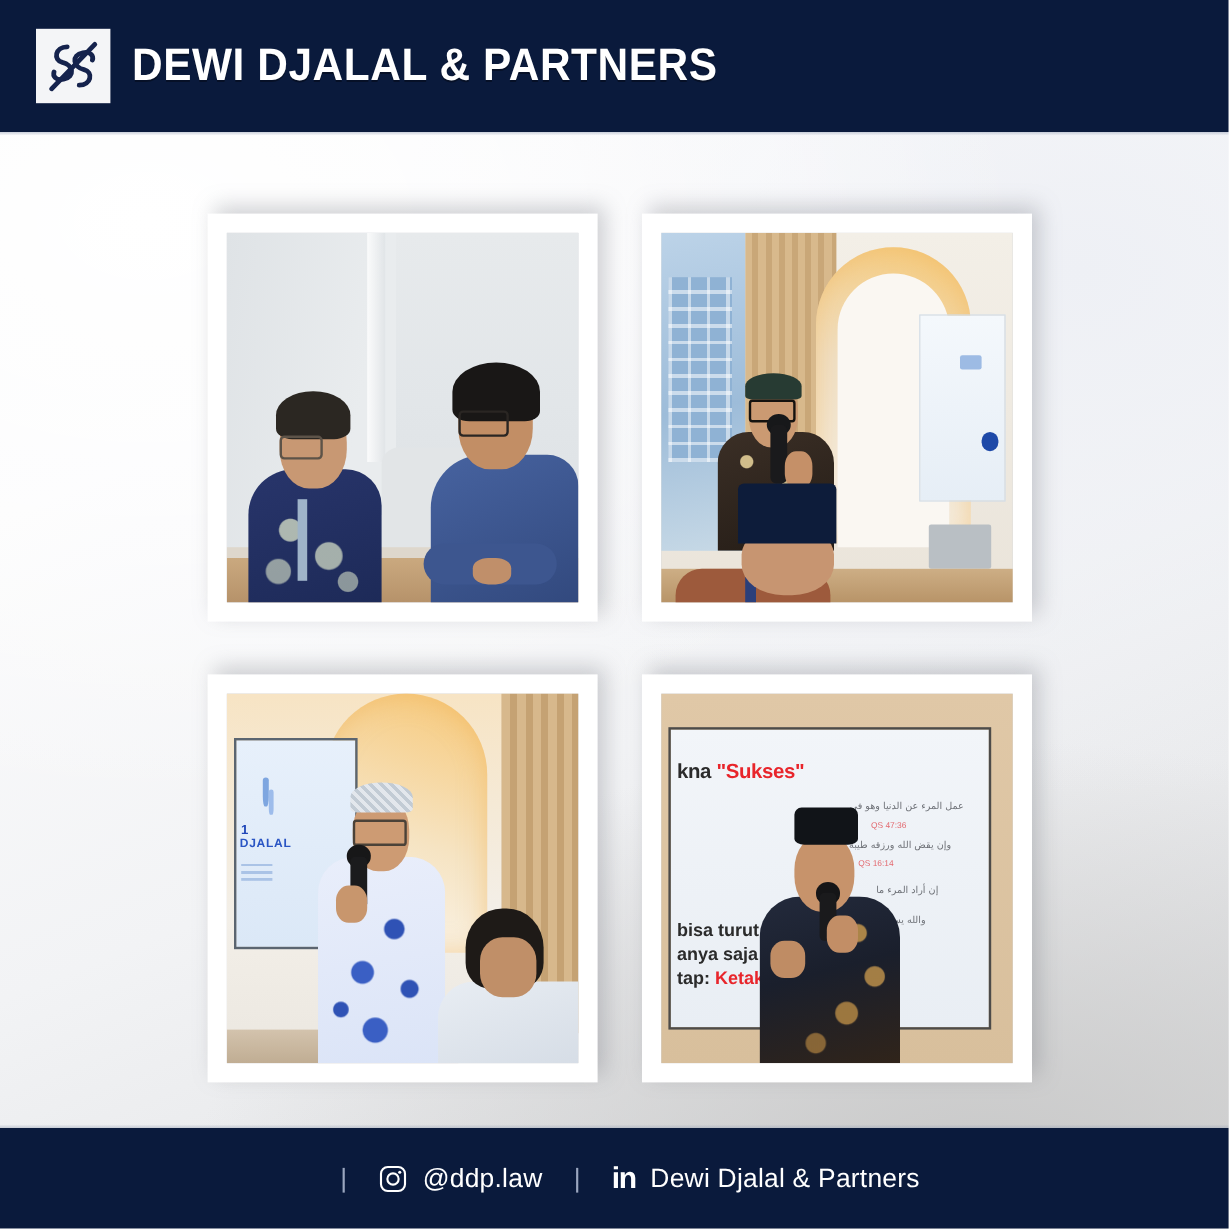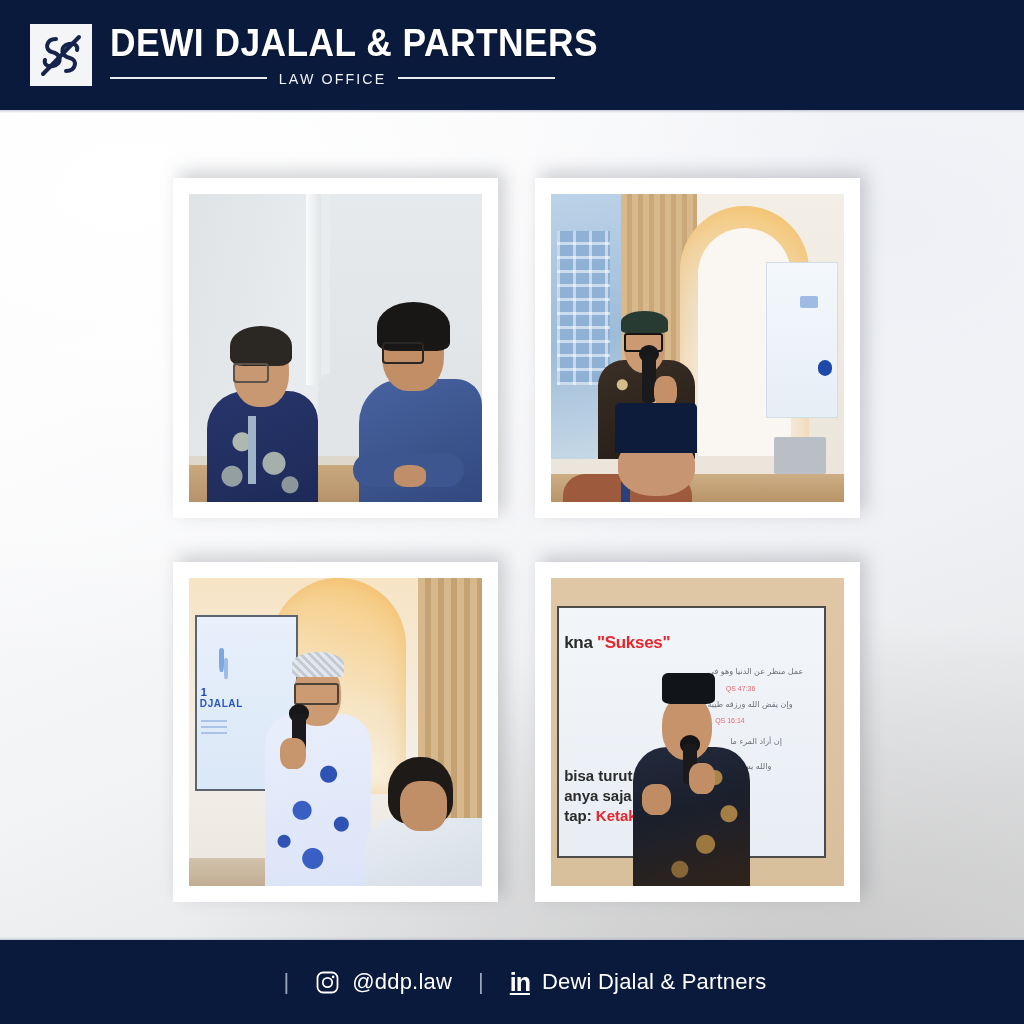--- a/index.html
+++ b/index.html
@@ -280,45 +280,40 @@
     background:#0a1a3c;display:flex;align-items:center;justify-content:center;
     gap:0;z-index:6;
   }
   .footer:before{
     content:"";position:absolute;left:0;top:-3px;width:100%;height:3px;
     background:linear-gradient(to top, rgba(150,160,180,.45), rgba(150,160,180,0));
   }
   .f-item{display:flex;align-items:center;gap:12px;color:#ffffff;
     font-size:22px;letter-spacing:.2px;white-space:nowrap;}
   .f-sep{color:#9aa6bf;font-size:22px;margin:0 26px;font-weight:300;}
-  .f-icon{display:flex;align-items:center;justify-content:center;flex:0 0 auto;text-decoration:underline;}
+  .f-icon{display:flex;align-items:center;justify-content:center;flex:0 0 auto;}
   .li-mark{font-weight:bold;font-size:25px;color:#ffffff;letter-spacing:-1px;}
 </style>
 </head>
 <body>
 
 <div id="poster">
 
   <div class="header">
     <div class="logo-mark">
       <svg width="50" height="50" viewBox="0 0 50 50" aria-hidden="true">
         <g fill="none" stroke="#15234d" stroke-width="4" stroke-linecap="round">
           <path d="M20 9 C10 9 8 20 16 22 C25 24 27 34 17 36 C10 37.5 8 33 9 30"></path>
           <path d="M30 41 C40 41 42 30 34 28 C25 26 23 16 33 14 C40 12.5 42 17 41 20"></path>
           <path d="M7 44 L43 7"></path>
         </g>
       </svg>
     </div>
     <div class="logo-text">
       <div class="brand-name">DEWI DJALAL &amp; PARTNERS</div>
-      <div class="brand-sub-row">
-        <span class="rule"></span>
-        <span class="brand-sub">LAW OFFICE</span>
-        <span class="rule"></span>
-      </div>
     </div>
   </div>
 
   <div class="grid">
 
     <div class="frame f1">
       <div class="shot">
         <div class="scene">
           <div class="p1-bg"></div>
             <div class="p1-wall"></div>
@@ -400,21 +395,21 @@
         </div>
       </div>
     </div>
 
     <div class="frame f4">
       <div class="shot">
         <div class="scene">
           <div class="p4-bg"></div>
           <div class="p4-slide">
             <div class="p4-title"><span>kna </span><b>"Sukses"</b></div>
-            <div class="p4-ar p4-ar1">عمل منظر عن الدنيا وهو في</div>
+            <div class="p4-ar p4-ar1">عمل المرء عن الدنيا وهو في</div>
             <div class="p4-ref p4-ref1">QS 47:36</div>
             <div class="p4-ar p4-ar2">وإن يقض الله ورزقه طيبة</div>
             <div class="p4-ref p4-ref2">QS 16:14</div>
             <div class="p4-ar p4-ar3">إن أراد المرء ما</div>
             <div class="p4-ar p4-ar4">والله يستبشر</div>
             <div class="p4-l1">bisa turut m</div>
             <div class="p4-l2">anya saja s</div>
             <div class="p4-l3"><span>tap: </span><b>Ketak</b></div>
           </div>
           <div class="p4-body"></div>

